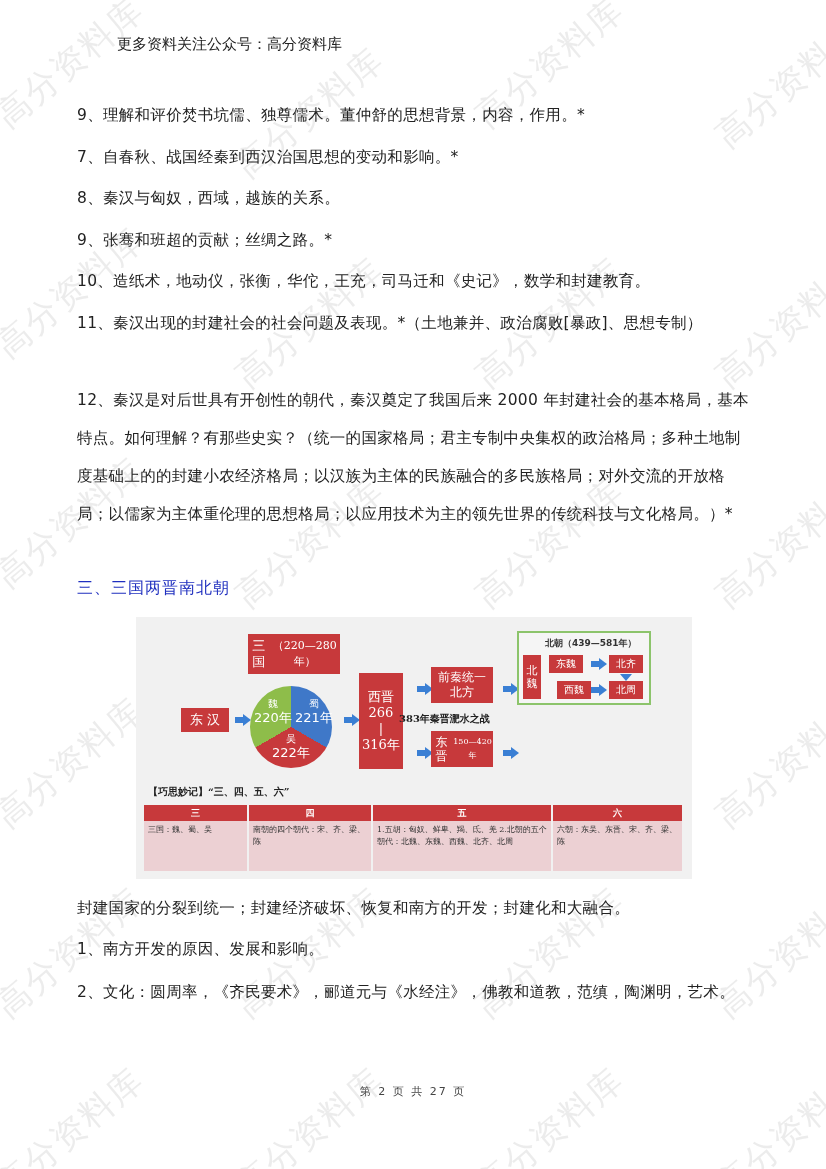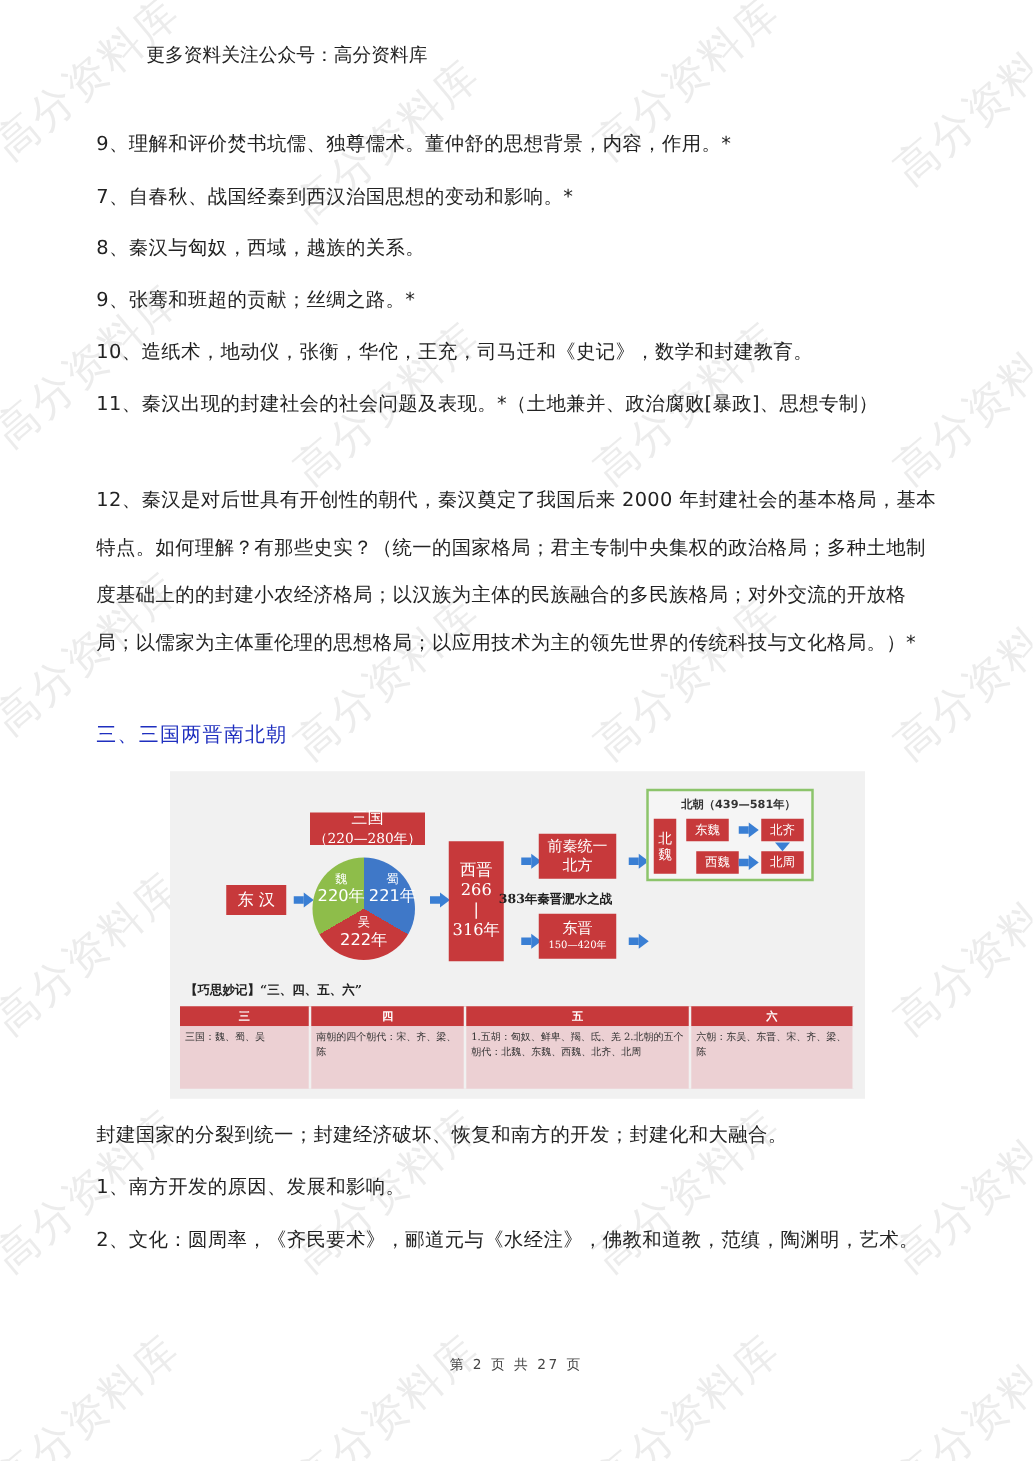--- a/index.html
+++ b/index.html
@@ -75,21 +75,21 @@
   <div class="para" style="top:263px">10、造纸术，地动仪，张衡，华佗，王充，司马迁和《史记》，数学和封建教育。</div>
   <div class="para" style="top:305px">11、秦汉出现的封建社会的社会问题及表现。*（土地兼并、政治腐败[暴政]、思想专制）</div>
   <div class="para" style="top:381px; line-height:38px">12、秦汉是对后世具有开创性的朝代，秦汉奠定了我国后来 2000 年封建社会的基本格局，基本特点。如何理解？有那些史实？（统一的国家格局；君主专制中央集权的政治格局；多种土地制度基础上的的封建小农经济格局；以汉族为主体的民族融合的多民族格局；对外交流的开放格局；以儒家为主体重伦理的思想格局；以应用技术为主的领先世界的传统科技与文化格局。）*</div>
 
   <div class="section-title">三、三国两晋南北朝</div>
 
   <div class="diagram">
     <div class="rbox" style="left:45px;top:91px;width:48px;height:24px;font-size:13px">东 汉</div>
     <div class="arrow arrow-r" style="left:107px;top:97px"></div>
 
-    <div class="rbox" style="left:112px;top:33px;width:92px;height:26px;flex-direction:column;font-size:13px;line-height:16px">
+    <div class="rbox" style="left:112px;top:17px;width:92px;height:40px;font-size:13px;line-height:16px">
       <span>三国</span>
       <span style="font-size:11px">（220—280年）</span>
     </div>
 
     <div class="pie"></div>
     <div class="pie-label" style="left:117px;top:80px;width:40px">
       <div class="nm">魏</div>
       <div>220年</div>
     </div>
     <div class="pie-label" style="left:158px;top:80px;width:40px">
@@ -110,21 +110,21 @@
       <span>316年</span>
     </div>
 
     <div class="arrow arrow-r" style="left:289px;top:66px"></div>
     <div class="rbox" style="left:295px;top:50px;width:62px;height:36px;font-size:12px;line-height:15px;padding:0 6px">前秦统一北方</div>
     <div class="arrow arrow-r" style="left:375px;top:66px"></div>
 
     <div style="position:absolute;left:263px;top:95px;font-size:10px;font-weight:bold;color:#222;font-family:'DejaVu Serif',serif">383年秦晋淝水之战</div>
 
     <div class="arrow arrow-r" style="left:289px;top:130px"></div>
-    <div class="rbox" style="left:295px;top:114px;width:62px;height:36px;flex-direction:column;font-size:12px;line-height:14px">
+    <div class="rbox" style="left:295px;top:114px;width:62px;height:36px;flex-direction:row;font-size:12px;line-height:14px">
       <span>东晋</span>
       <span style="font-size:8px">150—420年</span>
     </div>
     <div class="arrow arrow-r" style="left:375px;top:130px"></div>
 
     <div class="gbox" style="left:381px;top:14px;width:134px;height:74px">
       <div class="gbox-title" style="left:26px;top:4px">北朝（439—581年）</div>
       <div class="rbox" style="left:4px;top:22px;width:18px;height:44px;font-size:11px;line-height:13px;padding:0 3px">北魏</div>
       <div class="rbox" style="left:30px;top:22px;width:34px;height:18px;font-size:10px">东魏</div>
       <div class="rbox" style="left:38px;top:48px;width:34px;height:18px;font-size:10px">西魏</div>

